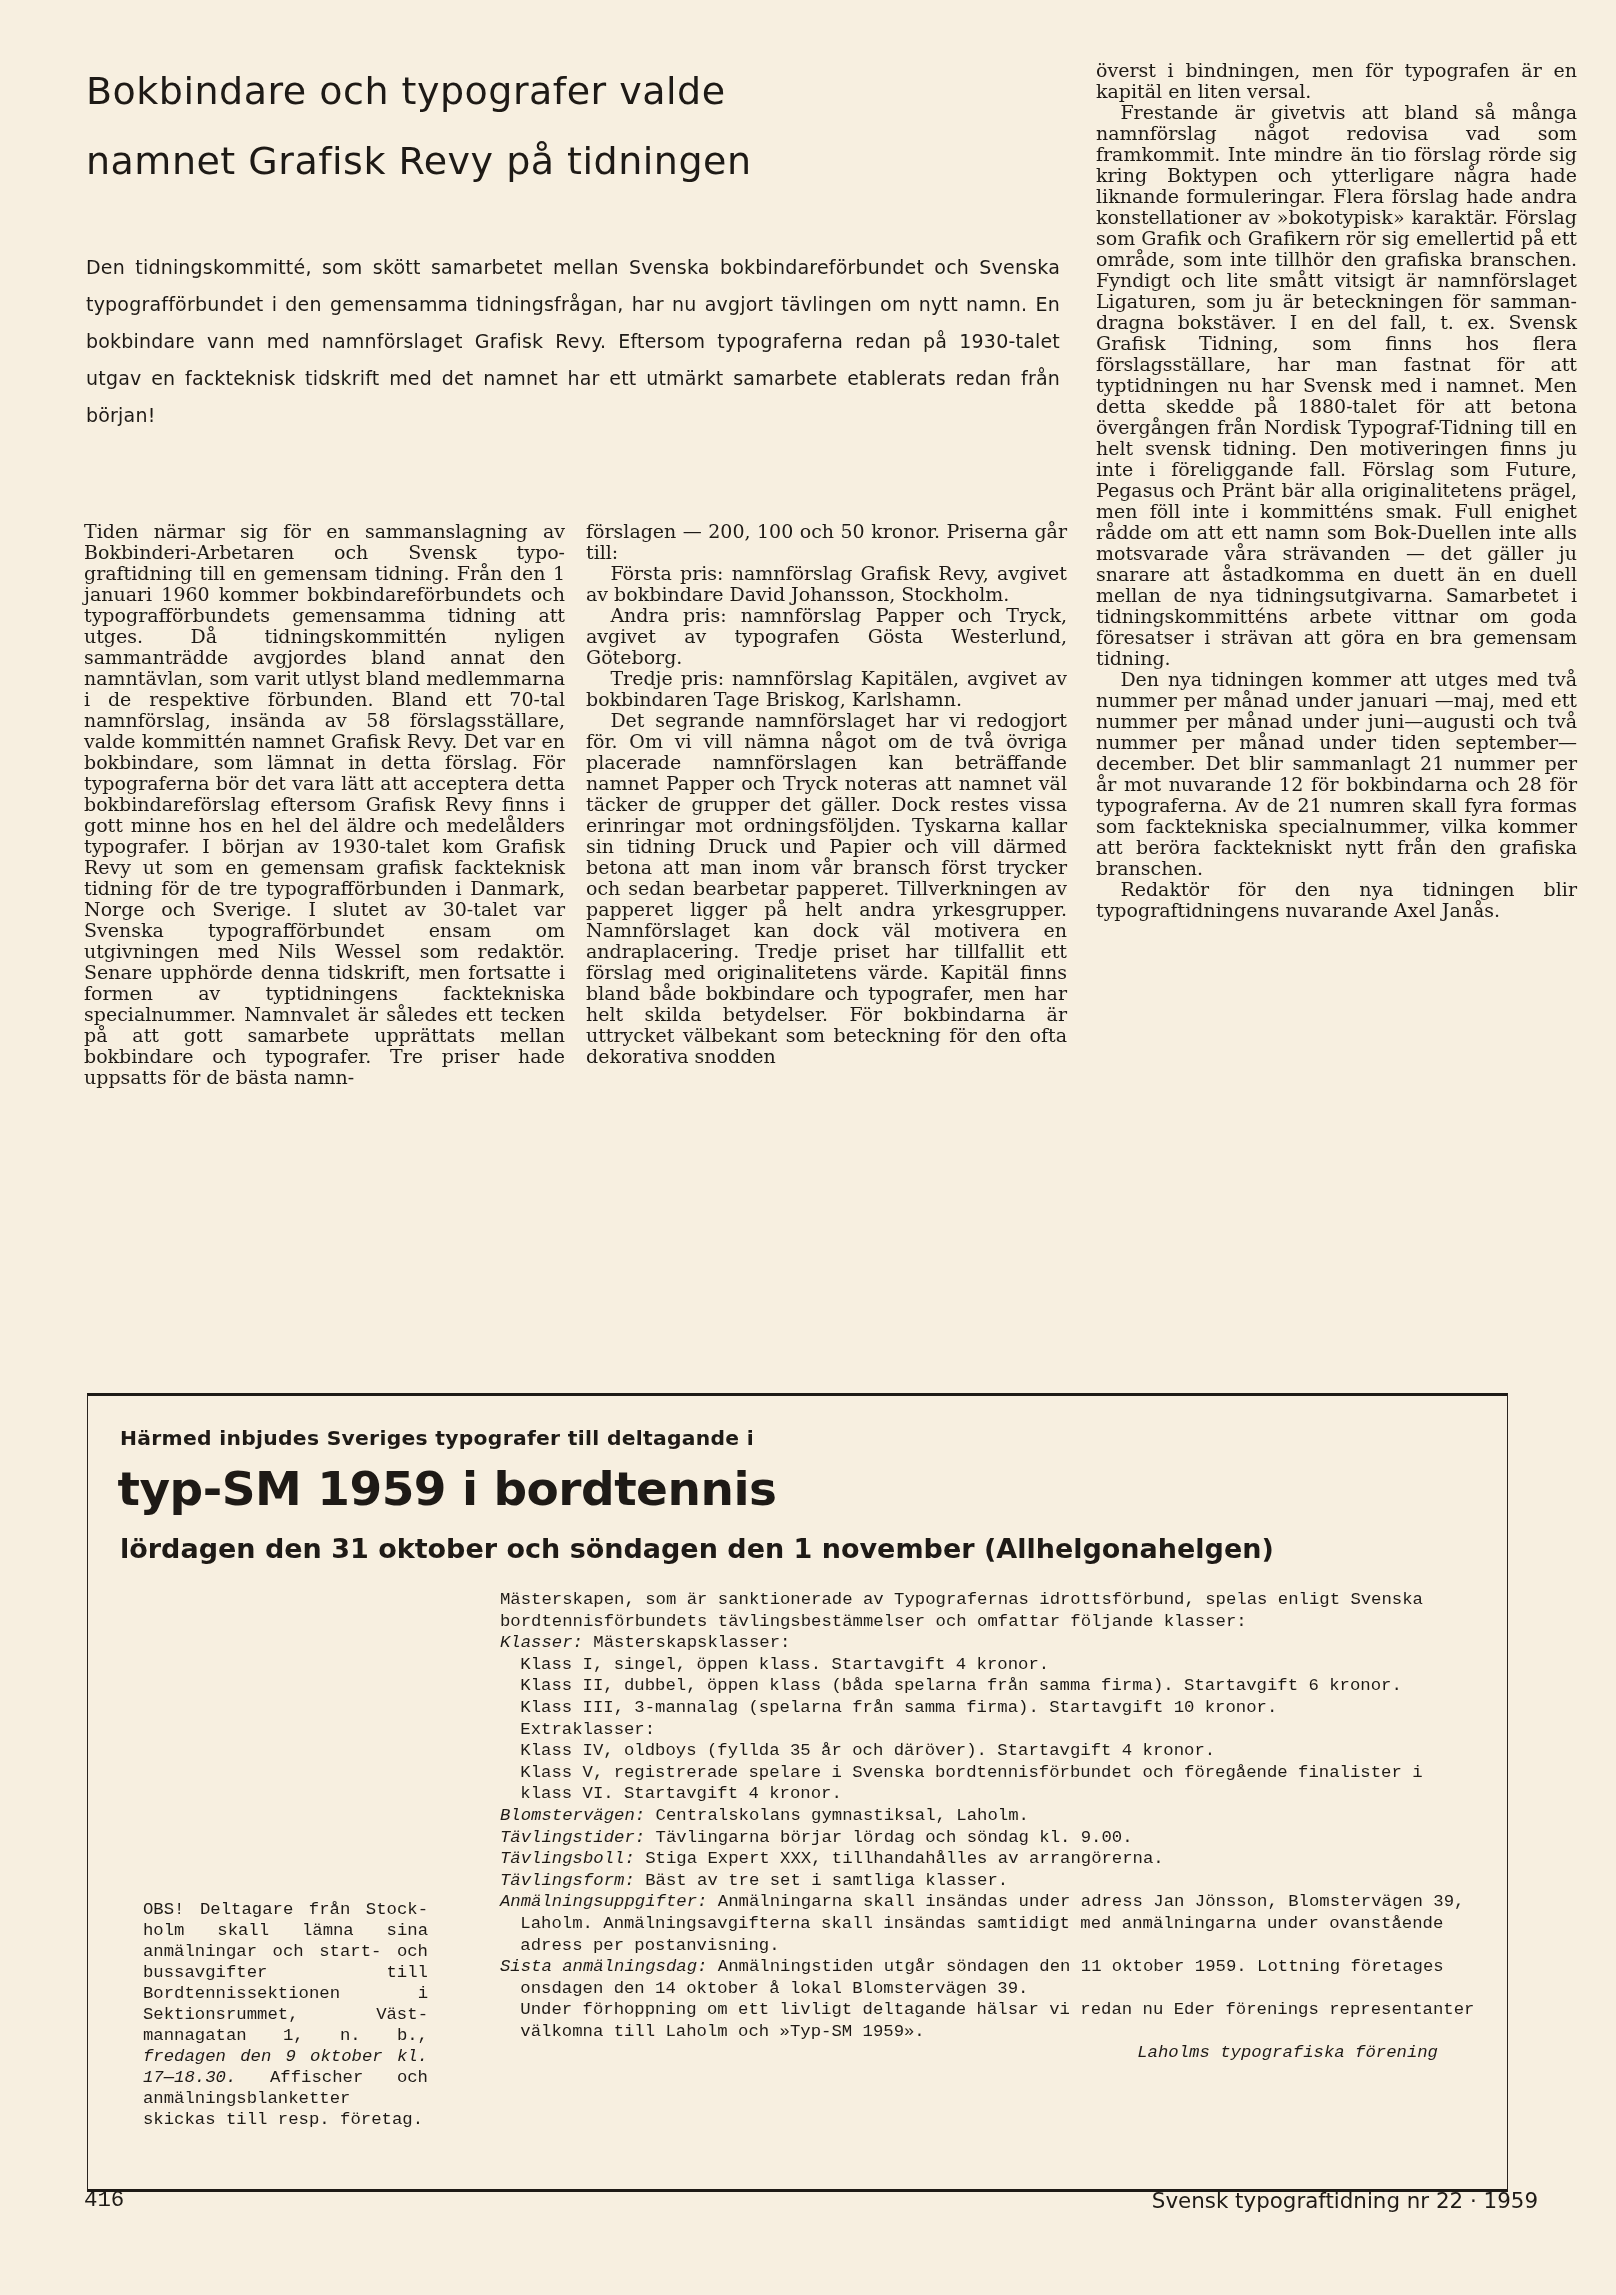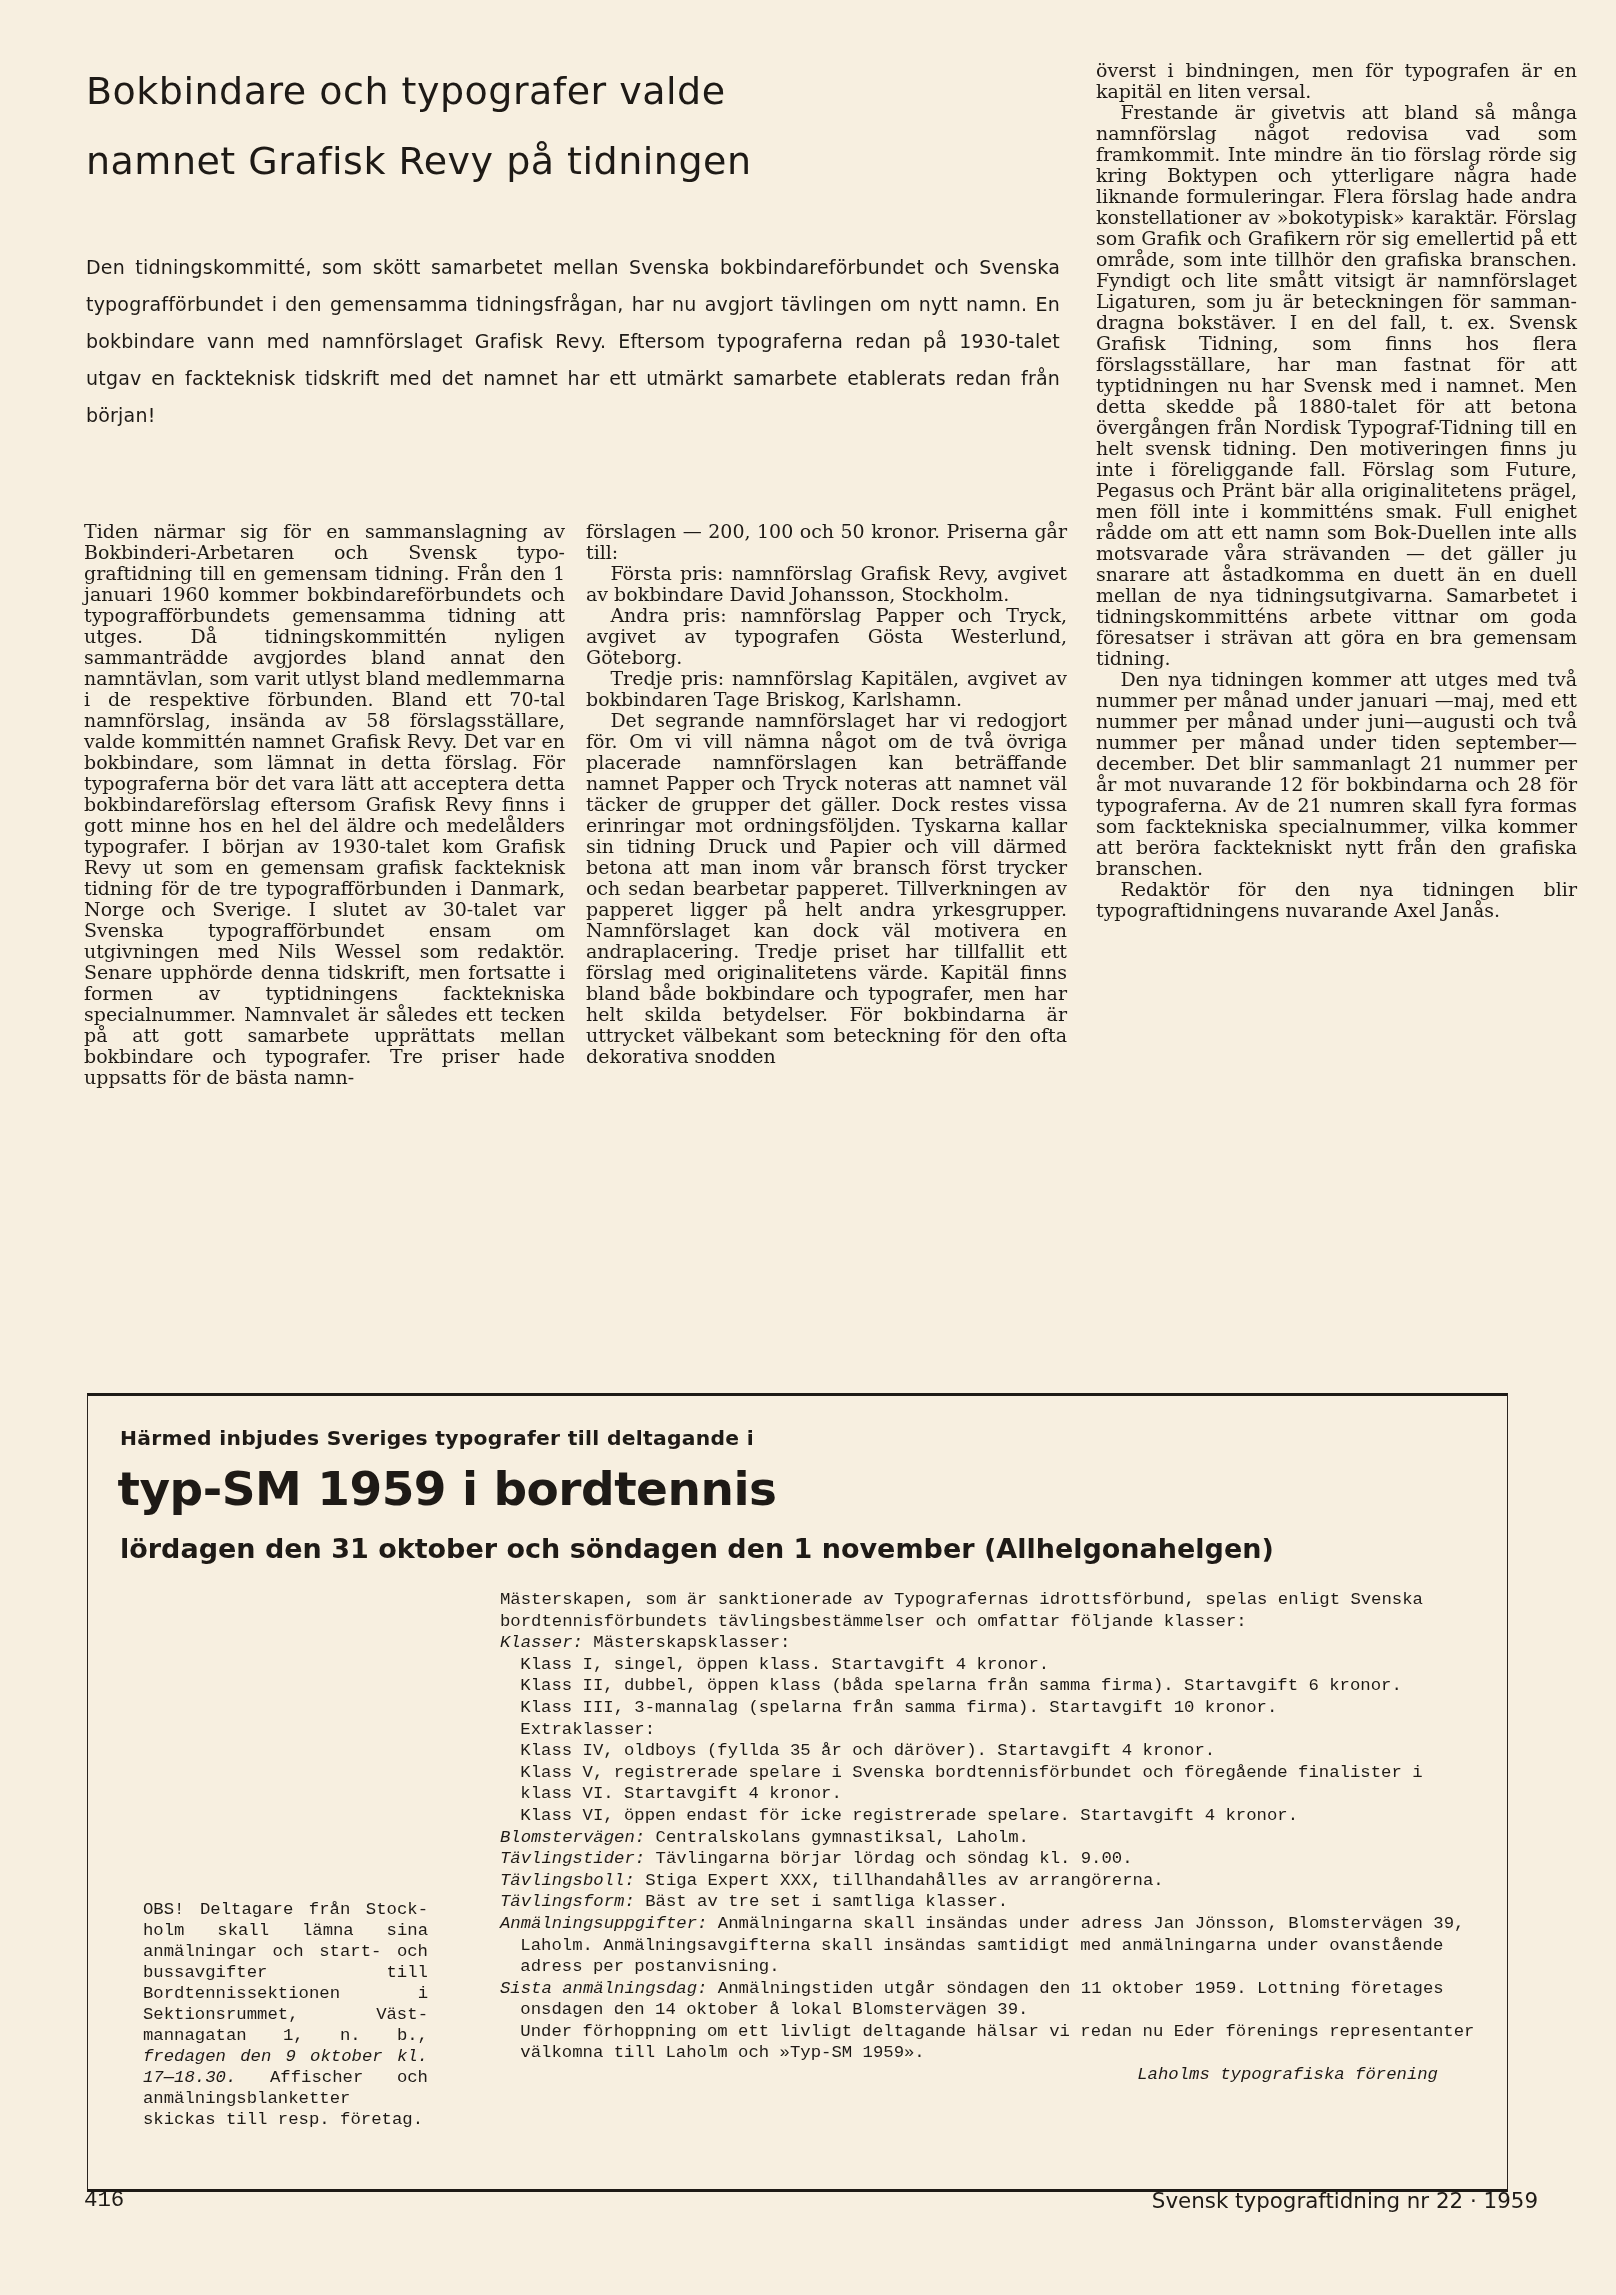--- a/index.html
+++ b/index.html
@@ -117,21 +117,20 @@
       <p class="r">
         <em>Klasser:</em>
         <span>Mästerskapsklasser:</span>
       </p>
       <p class="r i1">Klass I, singel, öppen klass. Startavgift 4 kronor.</p>
       <p class="r i1">Klass II, dubbel, öppen klass (båda spelarna från samma firma). Startavgift 6 kronor.</p>
       <p class="r i1">Klass III, 3-mannalag (spelarna från samma firma). Startavgift 10 kronor.</p>
       <p class="r i1">Extraklasser:</p>
       <p class="r i1">Klass IV, oldboys (fyllda 35 år och däröver). Startavgift 4 kronor.</p>
       <p class="r i1">Klass V, registrerade spelare i Svenska bordtennisförbundet och föregående finalister i klass VI. Startavgift 4 kronor.</p>
-      <p class="r i1">Klass VI, öppen endast för icke registrerade spelare. Startavgift 4 kronor.</p>
 
       <p class="r hang">
         <em>Blomstervägen:</em>
         <span>Centralskolans gymnastiksal, Laholm.</span>
       </p>
       <p class="r hang">
         <em>Tävlingstider:</em>
         <span>Tävlingarna börjar lördag och söndag kl. 9.00.</span>
       </p>
       <p class="r hang">

